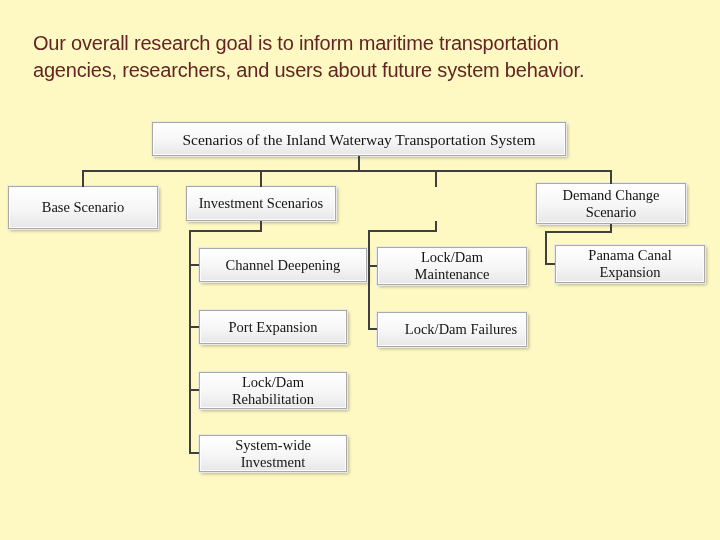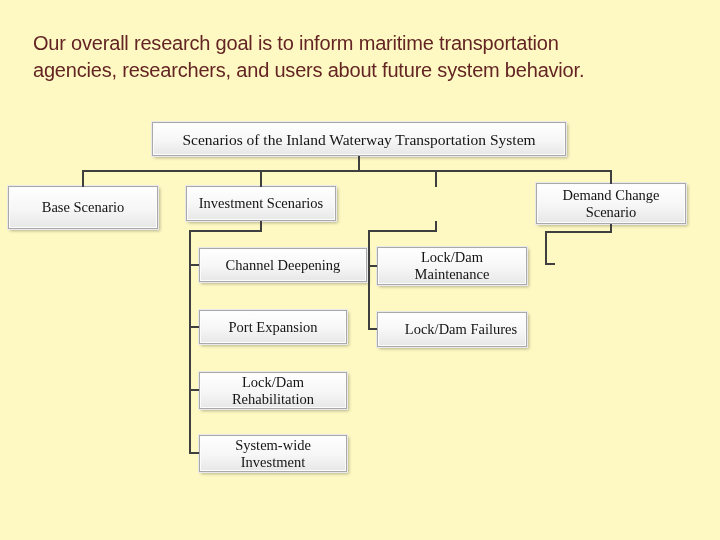--- a/index.html
+++ b/index.html
@@ -84,20 +84,23 @@
   </div>
 
   <div class="node" style="left:377px; top:247px; width:150px; height:38px;">
     <span>Lock/Dam Maintenance</span>
   </div>
 
   <div class="node" style="left:377px; top:312px; width:150px; height:35px;padding-left:22px;">
     <span>Lock/Dam Failures</span>
   </div>
 
+  <div class="node" style="left:555px; top:245px; width:150px; height:38px;">
+    <span>Panama Canal Expansion</span>
+  </div>
 
   <div class="connector" style="left:358px; top:156px; width:2px; height:16px;"></div>
   <div class="connector" style="left:82px;  top:170px; width:530px; height:2px;"></div>
   <div class="connector" style="left:82px;  top:170px; width:2px; height:17px;"></div>
   <div class="connector" style="left:260px; top:170px; width:2px; height:17px;"></div>
   <div class="connector" style="left:435px; top:170px; width:2px; height:17px;"></div>
   <div class="connector" style="left:610px; top:170px; width:2px; height:14px;"></div>
 
   <div class="connector" style="left:260px; top:221px; width:2px; height:11px;"></div>
   <div class="connector" style="left:189px; top:230px; width:73px; height:2px;"></div>

